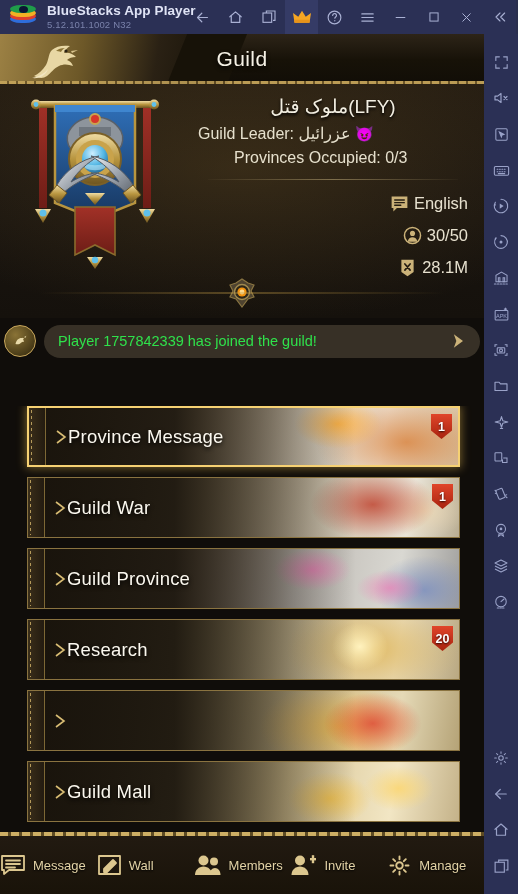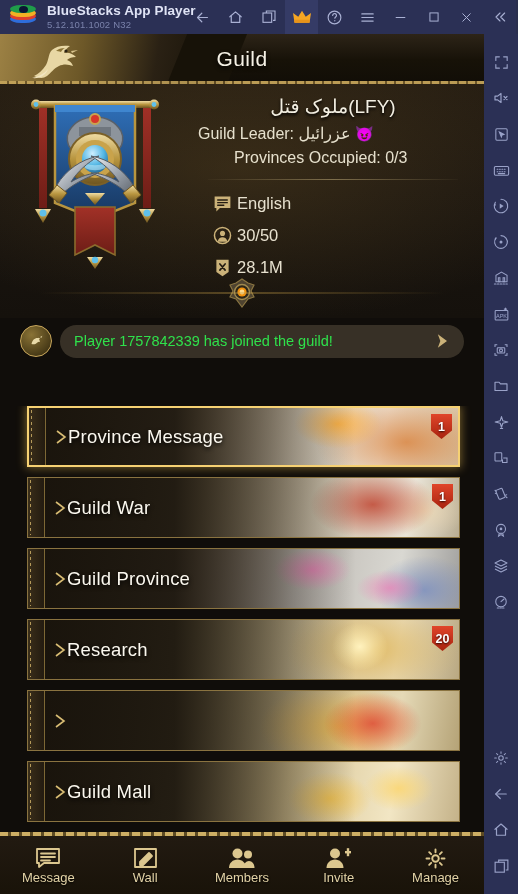--- a/index.html
+++ b/index.html
@@ -67,32 +67,32 @@
   .banner { position:absolute; left:23px; top:5px; width:144px; height:190px; }
 
   .ginfo-right { position:absolute; left:198px; top:10px; width:270px; }
   .gname { color:#f3efe2; font-size:19px; line-height:26px; text-align:center;
            white-space:nowrap; text-shadow:0 2px 3px #000; }
   .gleader { color:#e6e0cd; font-size:16px; line-height:24px; margin-top:2px; }
   .gleader .emoji { font-size:15px; }
   .gprov { color:#e6e0cd; font-size:16px; line-height:24px;margin-left:36px; }
   .ghr { height:1px; background:linear-gradient(90deg,rgba(150,130,90,.05),rgba(190,170,120,.55),rgba(150,130,90,.05));
          margin:9px 0 7px 10px; width:250px; }
-  .stat { display:flex; align-items:center; gap:4px; height:32px; margin-left:14px; }
+  .stat { display:flex; align-items:center; gap:4px; height:32px; margin-left:14px;justify-content:flex-end; }
   .stat-ic { width:21px; height:21px; color:#cbb279; flex:none; }
   .stat-tx { color:#e7e1cf; font-size:16.5px; }
 
   .divider-emblem { position:absolute; left:0; bottom:8px; width:484px; height:34px;
                     display:flex; align-items:center; justify-content:center; }
   .divider-emblem:before{ content:""; position:absolute; left:40px; top:16px; width:404px; height:2px;
     background:linear-gradient(90deg,rgba(0,0,0,0),rgba(198,158,70,.38),rgba(0,0,0,0)); }
 
   
   .announce { position:relative; height:46px; width:484px;
-              display:flex; align-items:center; padding:0 20px; }
+              display:flex; align-items:center; padding:0 4px; }
   .ann-av { width:32px; height:32px; border-radius:50%; flex:none;
             background:radial-gradient(circle at 35% 30%,#8a7336,#4a3c18 70%,#2c2410 100%);
             border:1.5px solid #caa85c; display:flex; align-items:center; justify-content:center;
             color:#e8d9a8; }
   .ann-bubble { margin-left:8px; flex:1; height:33px; border-radius:17px;
                 background:rgba(62,55,44,.85); display:flex; align-items:center;
                 padding:0 12px 0 14px; }
   .ann-text { flex:1; color:#2fe14b; font-size:14.5px; white-space:nowrap; overflow:hidden; }
   .ann-send { color:#cbb279; width:20px; height:20px; flex:none; }
 
@@ -123,21 +123,21 @@
     text-shadow:0 1px 2px rgba(0,0,0,.8);
     background:linear-gradient(180deg,#e0452a,#a8230f);
     clip-path:polygon(0 0,100% 0,100% 66%,50% 100%,0 66%); }
 
   
   .g-bottom { position:absolute; left:0; bottom:0; width:484px; height:62px;
     background:linear-gradient(180deg,#221a11 0%,#191309 100%);
     border-top:4px solid #7a6432; display:flex; align-items:center; }
   .g-bottom:before{ content:""; position:absolute; left:0; top:-4px; width:100%; height:4px;
     background:repeating-linear-gradient(90deg,#cdae64 0 8px,#5d4a22 8px 11px); }
-  .tab { flex:1; display:flex; flex-direction:column; align-items:center; gap:0;
+  .tab { flex:1; display:flex; flex-direction:row; align-items:center; gap:7px;
          color:#d7c28c; cursor:pointer; }
   .tab-ic { height:24px; display:flex; align-items:flex-end; }
   .tab-lb { font-size:13px; color:#e3d3a6; text-shadow:0 1px 2px #000; }
 
   
   .art-pq{ background:
       radial-gradient(70px 40px at 72% 28%, rgba(255,180,70,.95), rgba(255,150,40,0) 62%),
       radial-gradient(130px 70px at 88% 60%, rgba(215,120,45,.75), rgba(0,0,0,0) 70%),
       linear-gradient(100deg,#6d5c3e 0%,#a99473 38%,#d8cdb9 62%,#efeae0 82%,#d6c7ab 100%); }
   .art-gw{ background:

